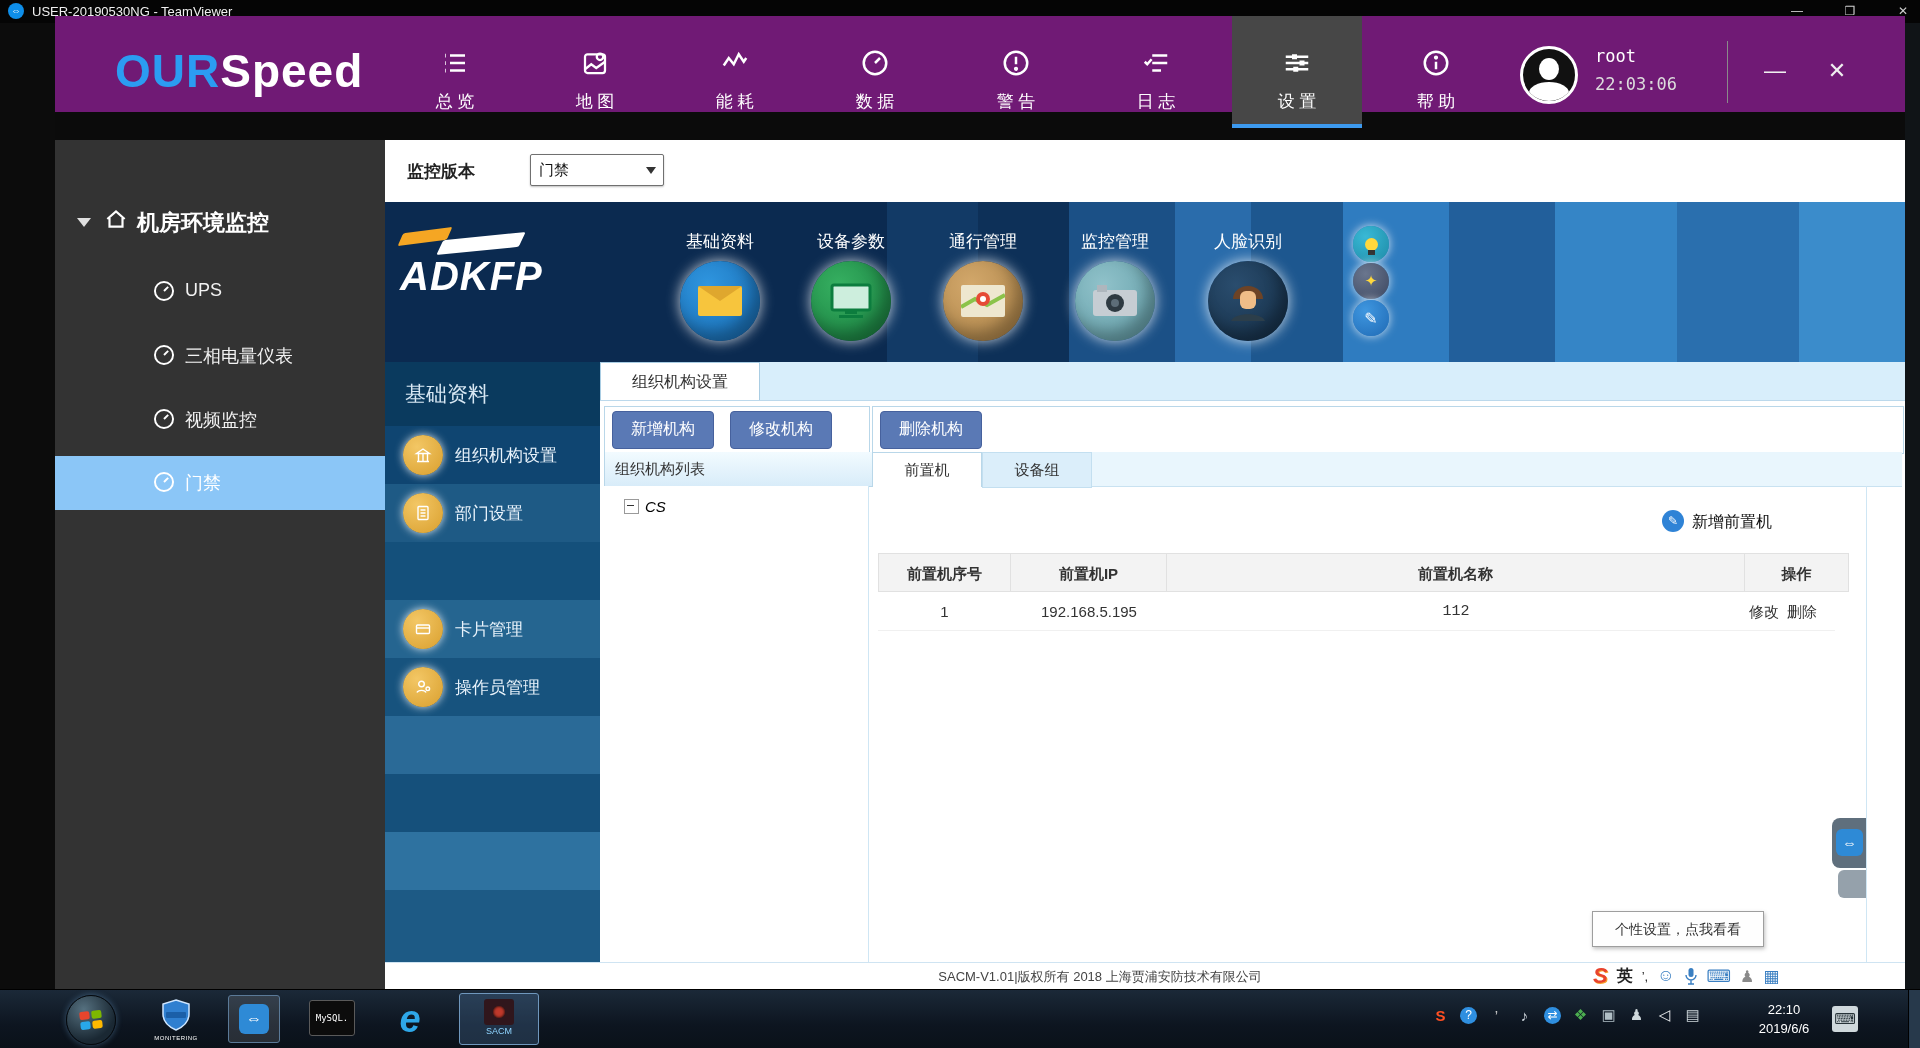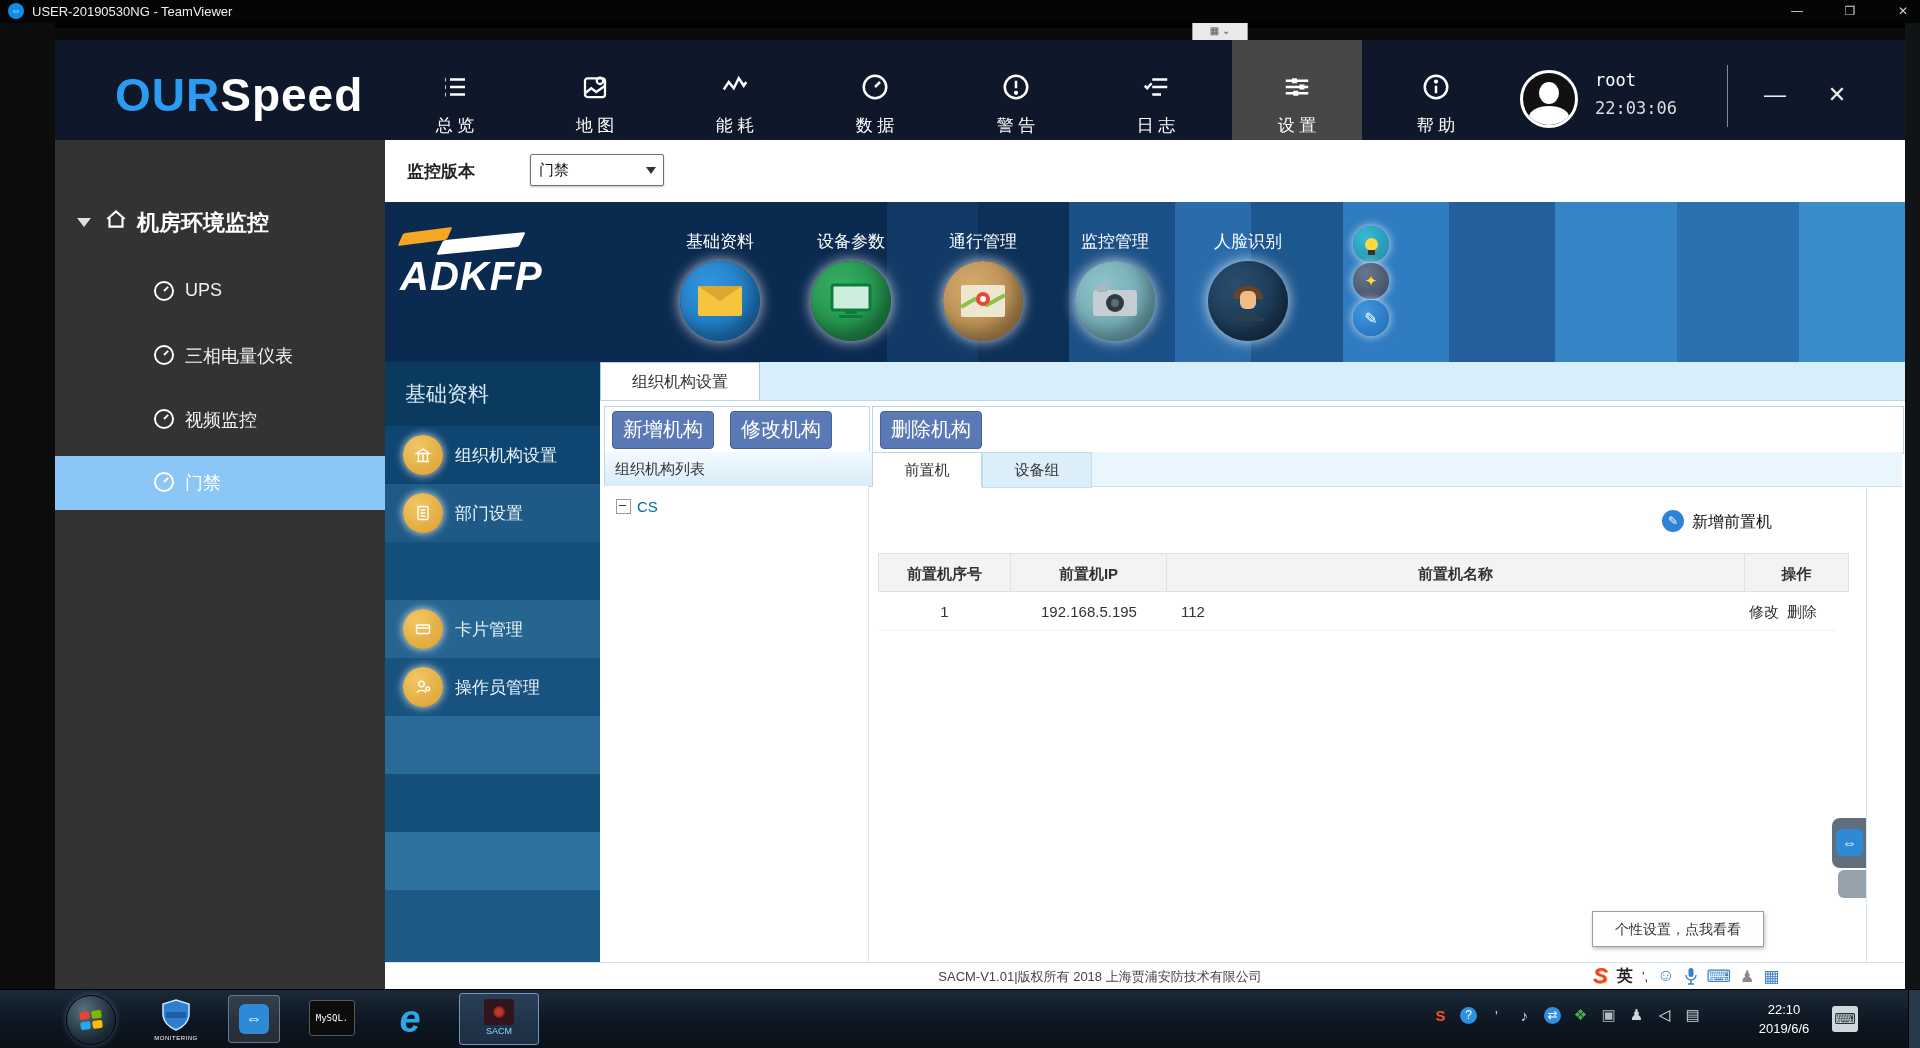--- a/index.html
+++ b/index.html
@@ -7,21 +7,21 @@
   #screen{position:relative;width:1920px;height:1048px;background:#0b0b0b;overflow:hidden;}
   .abs{position:absolute;}
 
   
   .titlebar{left:0;top:0;width:1920px;height:23px;background:#050505;color:#eee;}
   .tv-logo{left:8px;top:3px;width:16px;height:16px;border-radius:50%;background:#0e8ee9;color:#fff;font-size:10px;line-height:16px;text-align:center;font-weight:bold;}
   .tv-title{left:32px;top:4px;font-size:13px;color:#f0f0f0;}
   .tv-btn{top:2px;width:30px;height:19px;color:#cfcfcf;font-size:12px;text-align:center;line-height:19px;}
 
   
-  .hdr{left:55px;top:40px;width:1850px;height:112px;background:#0f172a;}
+  .hdr{left:55px;top:16px;width:1850px;height:96px;background:#701a75;}
   .logo{left:60px;top:28px;font-size:46px;font-weight:bold;letter-spacing:1px;}
   .logo .b{color:#2b9cf2;} .logo .w{color:#fff;}
   .nav-item{top:0;width:130px;height:112px;text-align:center;cursor:pointer;}
   .nav-item.active{background:#474747;border-bottom:4px solid #3d9aef;height:108px;}
   .nav-ico{margin-top:32px;}
   .nav-label{margin-top:8px;color:#fff;font-size:17px;}
   .avatar{left:1465px;top:30px;width:52px;height:52px;border-radius:50%;background:#111;border:3px solid #fff;overflow:hidden;}
   .avatar .hd{position:absolute;left:16px;top:9px;width:20px;height:22px;border-radius:50%;background:#fff;}
   .avatar .bd{position:absolute;left:6px;top:33px;width:40px;height:22px;border-radius:50% 50% 0 0;background:#fff;}
   .user-name{left:1540px;top:30px;font-family:"DejaVu Sans Mono",monospace;font-size:17px;color:#fff;}
@@ -89,44 +89,44 @@
   .sub-item .txt{position:absolute;left:70px;top:18px;}
   .stripe{position:absolute;left:0;width:215px;}
 
   
   .content{left:600px;top:362px;width:1305px;height:600px;background:#fff;}
   .tabstrip{position:absolute;left:0;top:0;width:1305px;height:38px;background:#d8eefb;border-bottom:1px solid #bcd9ec;}
   .tab-main{position:absolute;left:0;top:0;width:158px;height:37px;background:#fff;border:1px solid #a9cde3;border-bottom:none;
      font-size:16px;color:#333;text-align:center;line-height:37px;cursor:pointer;}
   .toolbar{position:absolute;top:44px;height:46px;background:#fff;border:1px solid #b9d7e9;}
   .btn-blue{position:absolute;top:49px;width:100px;height:36px;background:#5a79b5;border:1px solid #46619d;border-radius:4px;
-     color:#fff;font-size:20px;text-align:center;line-height:34px;cursor:pointer;}
+     color:#fff;font-size:16px;text-align:center;line-height:34px;cursor:pointer;}
   .list-hd{position:absolute;left:4px;top:90px;width:264px;height:34px;background:linear-gradient(#f2fbff,#d8ecf9);
      border:1px solid #b9d7e9;border-top:none;font-size:15px;color:#333;padding-left:48px;}
   .list-hd span{position:absolute;left:10px;top:8px;}
   .left-body{position:absolute;left:4px;top:124px;width:264px;height:476px;background:#fff;border-right:1px solid #cfe6f4;}
-  .treenode{position:absolute;left:12px;top:12px;font-size:15px;color:#0369a1;cursor:pointer;}
+  .treenode{position:absolute;left:20px;top:12px;font-size:15px;color:#000000;cursor:pointer;font-style:italic;}
   .expbox{display:inline-block;width:13px;height:13px;border:1px solid #9a9a9a;background:#fff;position:relative;vertical-align:-2px;margin-right:6px;}
   .expbox:after{content:"";position:absolute;left:2px;top:5px;width:7px;height:1px;background:#333;}
   .rt-band{position:absolute;left:272px;top:90px;width:1030px;height:34px;background:#e9f6fd;border-bottom:1px solid #c9e2f1;}
   .rt-tab{position:absolute;top:90px;width:108px;height:34px;font-size:15px;text-align:center;line-height:33px;color:#333;cursor:pointer;}
   .rt-tab.active{background:#fff;border:1px solid #b9d7e9;border-bottom:none;}
   .rt-tab.idle{background:#dbeefa;border:1px solid #c3dff0;}
   .addlink{position:absolute;left:1062px;top:148px;cursor:pointer;}
   .addlink .cir{position:absolute;left:0;top:0;width:22px;height:22px;border-radius:50%;background:#2f83d6;color:#fff;font-size:12px;text-align:center;line-height:22px;}
   .addlink .txt{position:absolute;left:30px;top:2px;font-size:16px;color:#111;white-space:nowrap;}
   .vline{position:absolute;left:1266px;top:124px;width:1px;height:476px;background:#cfe6f4;}
   .tbl{position:absolute;left:278px;top:191px;width:971px;}
   .trow{display:flex;}
   .th{background:#f3f3f3;border:1px solid #e1e1e1;border-left:none;font-weight:bold;font-size:15px;color:#333;
       height:39px;line-height:39px;text-align:center;box-sizing:border-box;}
   .th:first-child{border-left:1px solid #e1e1e1;}
   .td{font-size:15px;color:#333;height:39px;line-height:39px;text-align:center;box-sizing:border-box;border-bottom:1px solid #f0f0f0;}
   .w1{width:133px;} .w2{width:156px;} .w3{width:578px;} .w4{width:104px;}
-  .td.name{text-align:left;padding-left:14px;width:564px;}
+  .td.name{text-align:center;padding-left:14px;width:564px;font-family:Liberation Mono, monospace;}
   .ops span{margin:0 4px;cursor:pointer;}
 
   
   .tooltip{left:1592px;top:911px;width:170px;height:34px;background:#fefefe;border:1px solid #9e9e9e;box-shadow:1px 2px 4px rgba(0,0,0,.25);
      font-size:14px;color:#333;text-align:center;line-height:34px;}
   .sidewidget{left:1832px;top:818px;width:34px;height:82px;}
   .sw-top{position:absolute;left:0;top:0;width:34px;height:50px;background:#5f6f7d;border-radius:8px 0 0 8px;}
   .sw-ico{position:absolute;left:4px;top:11px;width:27px;height:27px;border-radius:6px;background:#2e8ad6;color:#fff;font-size:15px;font-weight:bold;text-align:center;line-height:27px;}
   .sw-bot{position:absolute;left:6px;top:52px;width:28px;height:28px;background:#95a1ab;border-radius:6px 0 0 6px;}
 

